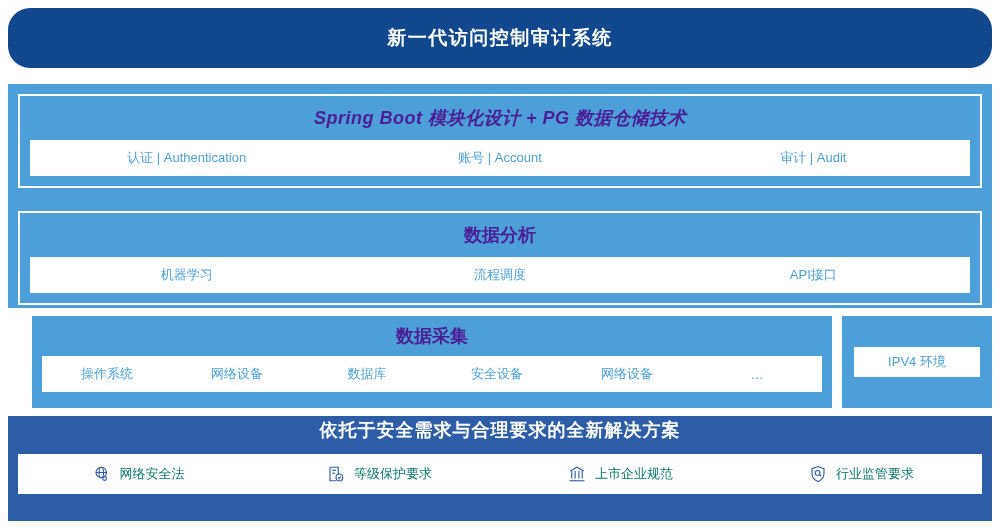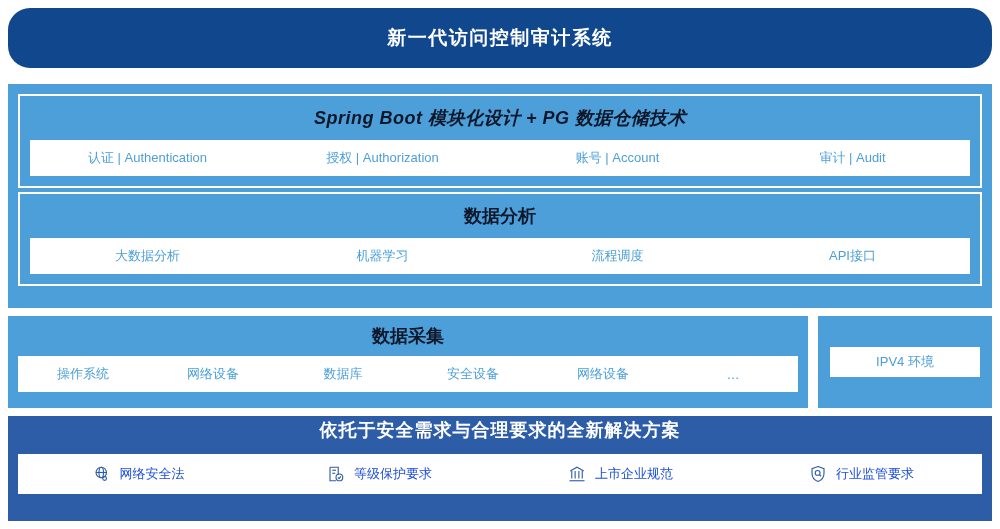--- a/index.html
+++ b/index.html
@@ -58,25 +58,25 @@
     height: 224px;
     box-sizing: border-box;
     padding: 10px;
   }
   .subpanel {
     border: 2px solid #ffffff;
     box-sizing: border-box;
     padding: 8px 10px 10px 10px;
   }
   .subpanel + .subpanel {
-    margin-top: 4px;
+    margin-top: 23px;
   }
   .subpanel-title {
     text-align: center;
-    color: #0f172a;
+    color: #4c1d95;
     font-size: 18px;
     font-weight: bold;
     line-height: 28px;
     margin-bottom: 8px;
   }
   .subpanel-title.italic {
     font-style: italic;
     letter-spacing: 0.5px;
   }
   .chip-row {
@@ -101,20 +101,21 @@
     top: 316px;
     width: 984px;
     height: 92px;
     display: flex;
     gap: 10px;
   }
   .collect {
     width: 800px;
     box-sizing: border-box;
     padding: 6px 10px 10px 10px;
+    margin-left: 24px;
   }
   .collect .subpanel-title {
     margin-bottom: 6px;
   }
   .env {
     flex: 1 1 0;
     box-sizing: border-box;
     padding: 9px 12px;
     display: flex;
     flex-direction: column;
@@ -136,21 +137,21 @@
     box-sizing: border-box;
     padding: 0 10px 10px 10px;
   }
   .compliance .subpanel-title {
     color: #ffffff;
     letter-spacing: 1px;
     margin-bottom: 10px;
   }
   .compliance .chip {
     height: 40px;
-    color: #1d4ed8;
+    color: #0f766e;
     font-size: 13px;
     gap: 9px;
   }
   .chip-icon {
     display: inline-flex;
     align-items: center;
     justify-content: center;
     width: 18px;
     height: 18px;
     flex: none;
@@ -170,37 +171,31 @@
 
   <div class="platform panel-light">
 
     <div class="subpanel">
       <div class="subpanel-title italic">Spring Boot 模块化设计 + PG 数据仓储技术</div>
       <div class="chip-row">
         <div class="chip">
           <span>认证 | Authentication</span>
         </div>
         <div class="chip">
-          <span>授权 | Authorization</span>
-        </div>
-        <div class="chip">
           <span>账号 | Account</span>
         </div>
         <div class="chip">
           <span>审计 | Audit</span>
         </div>
       </div>
     </div>
 
     <div class="subpanel">
       <div class="subpanel-title">数据分析</div>
       <div class="chip-row">
-        <div class="chip">
-          <span>大数据分析</span>
-        </div>
         <div class="chip">
           <span>机器学习</span>
         </div>
         <div class="chip">
           <span>流程调度</span>
         </div>
         <div class="chip">
           <span>API接口</span>
         </div>
       </div>

